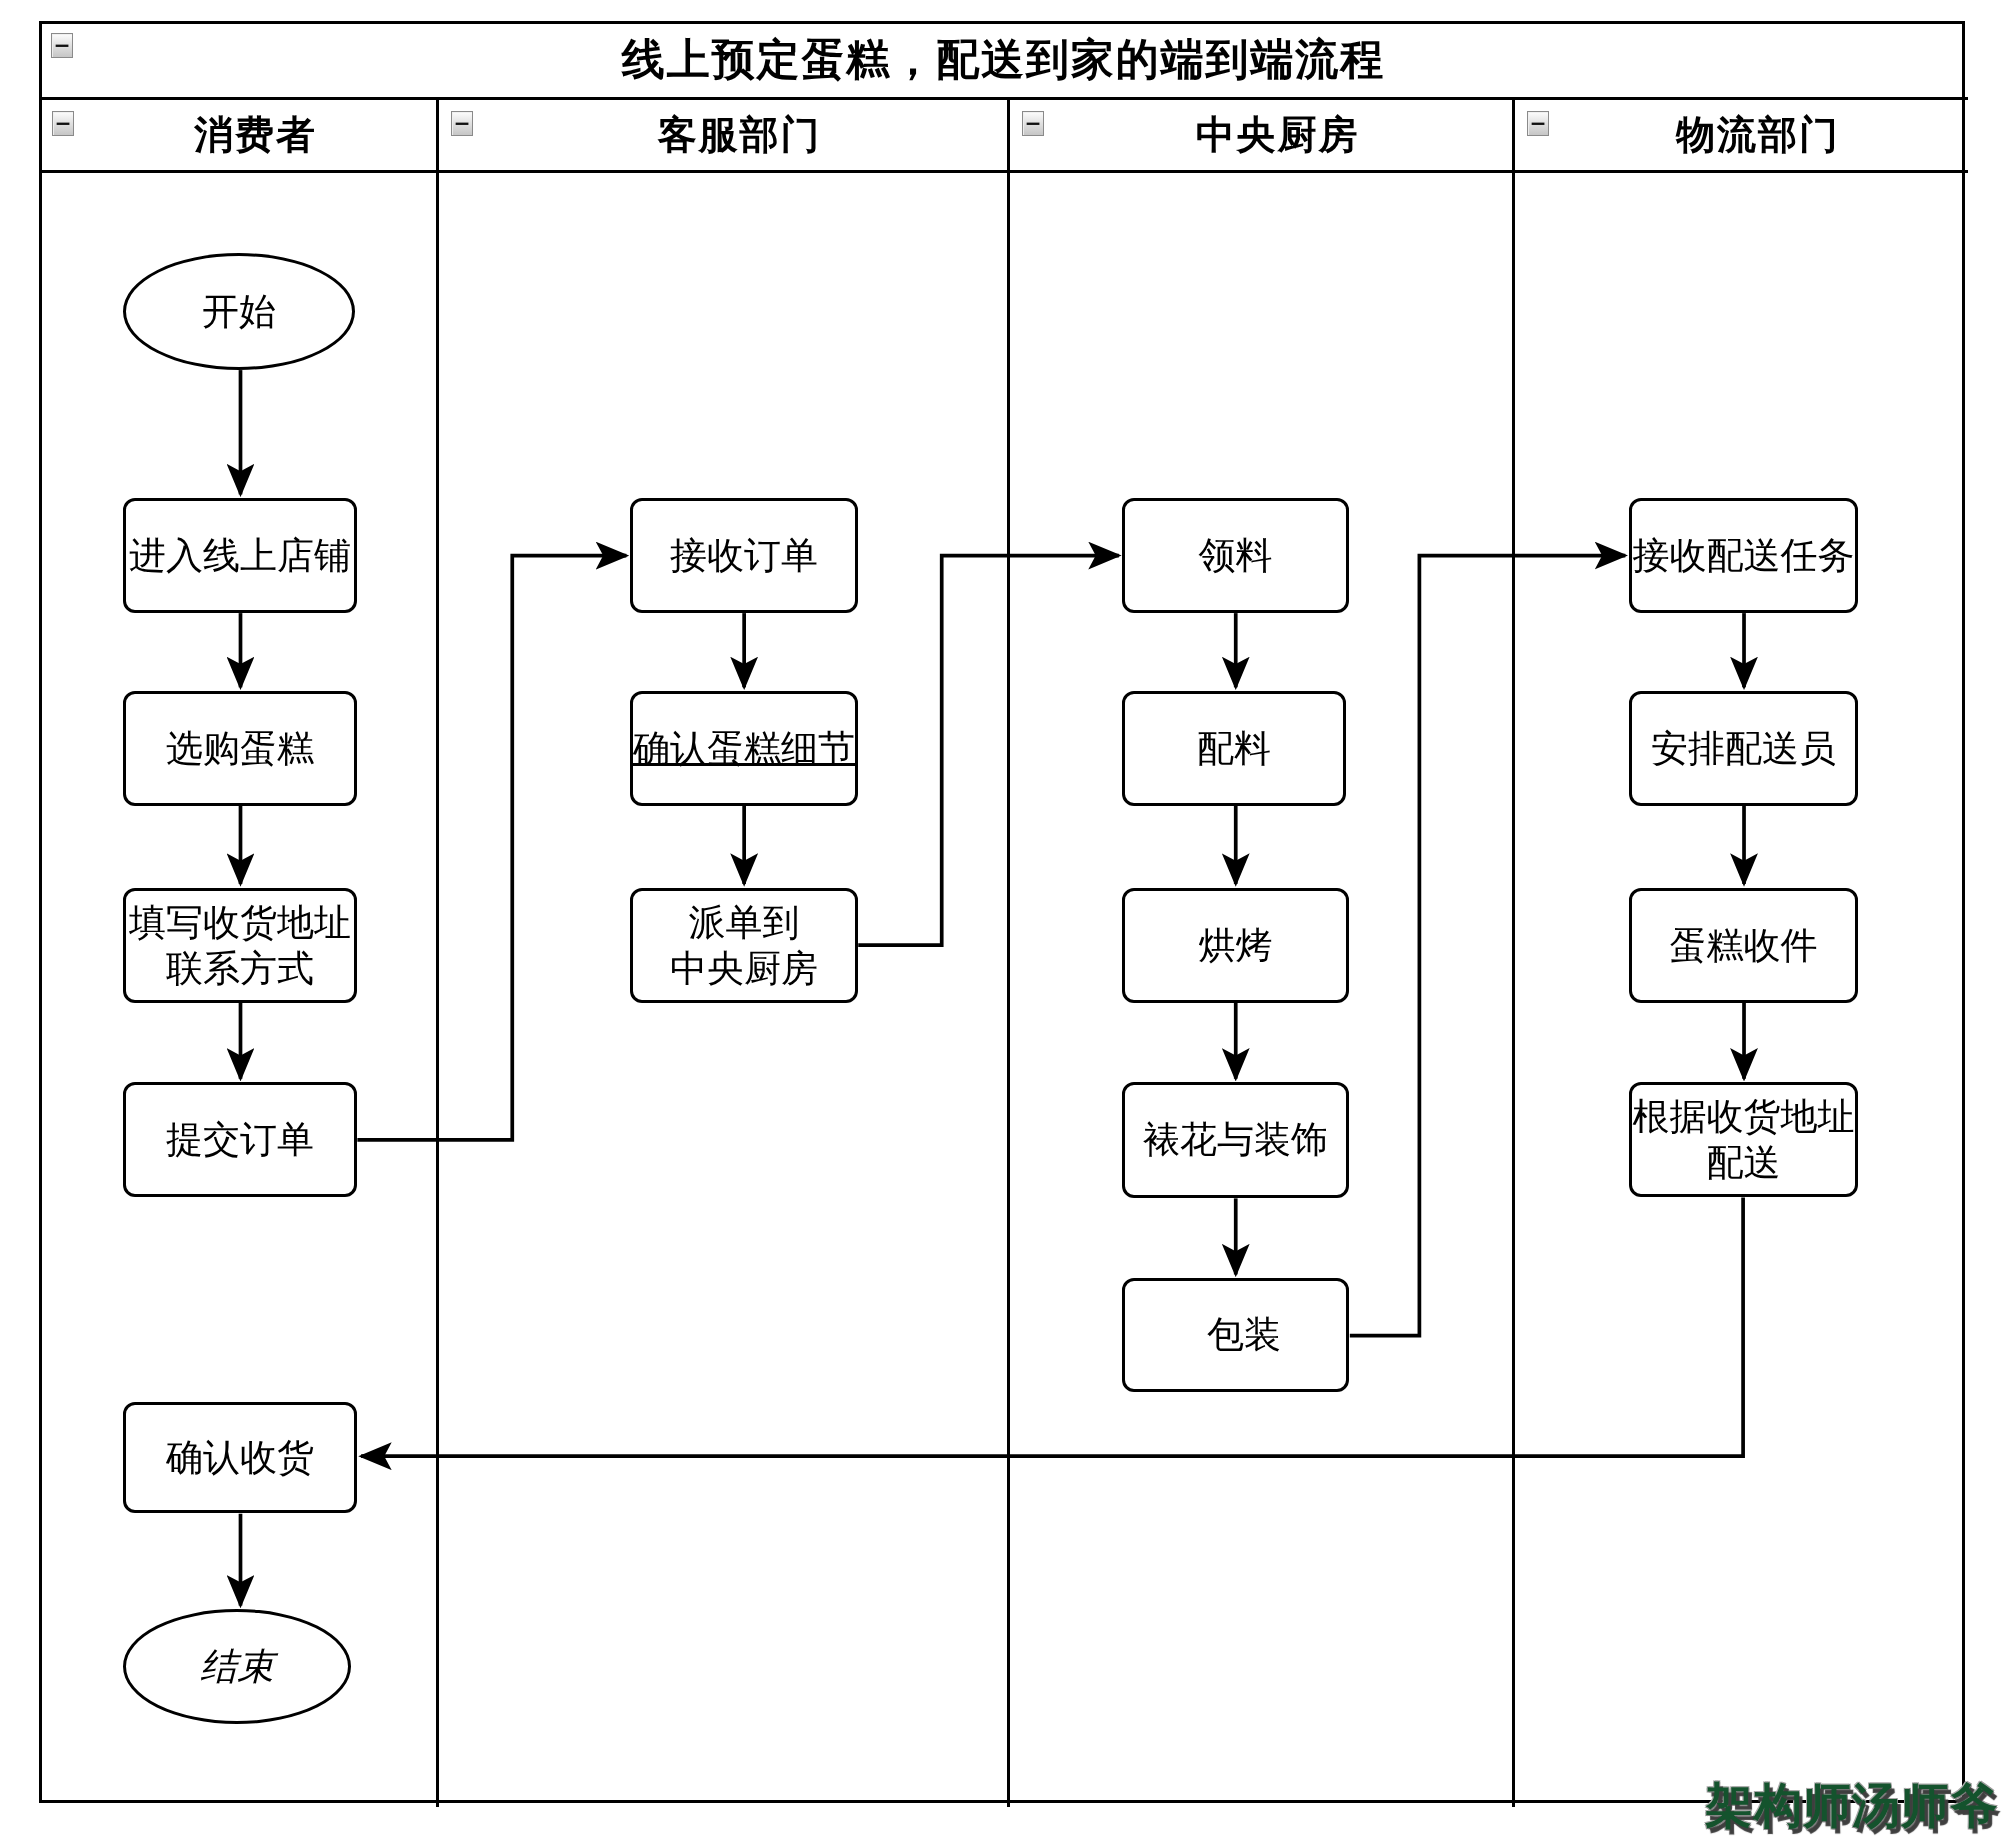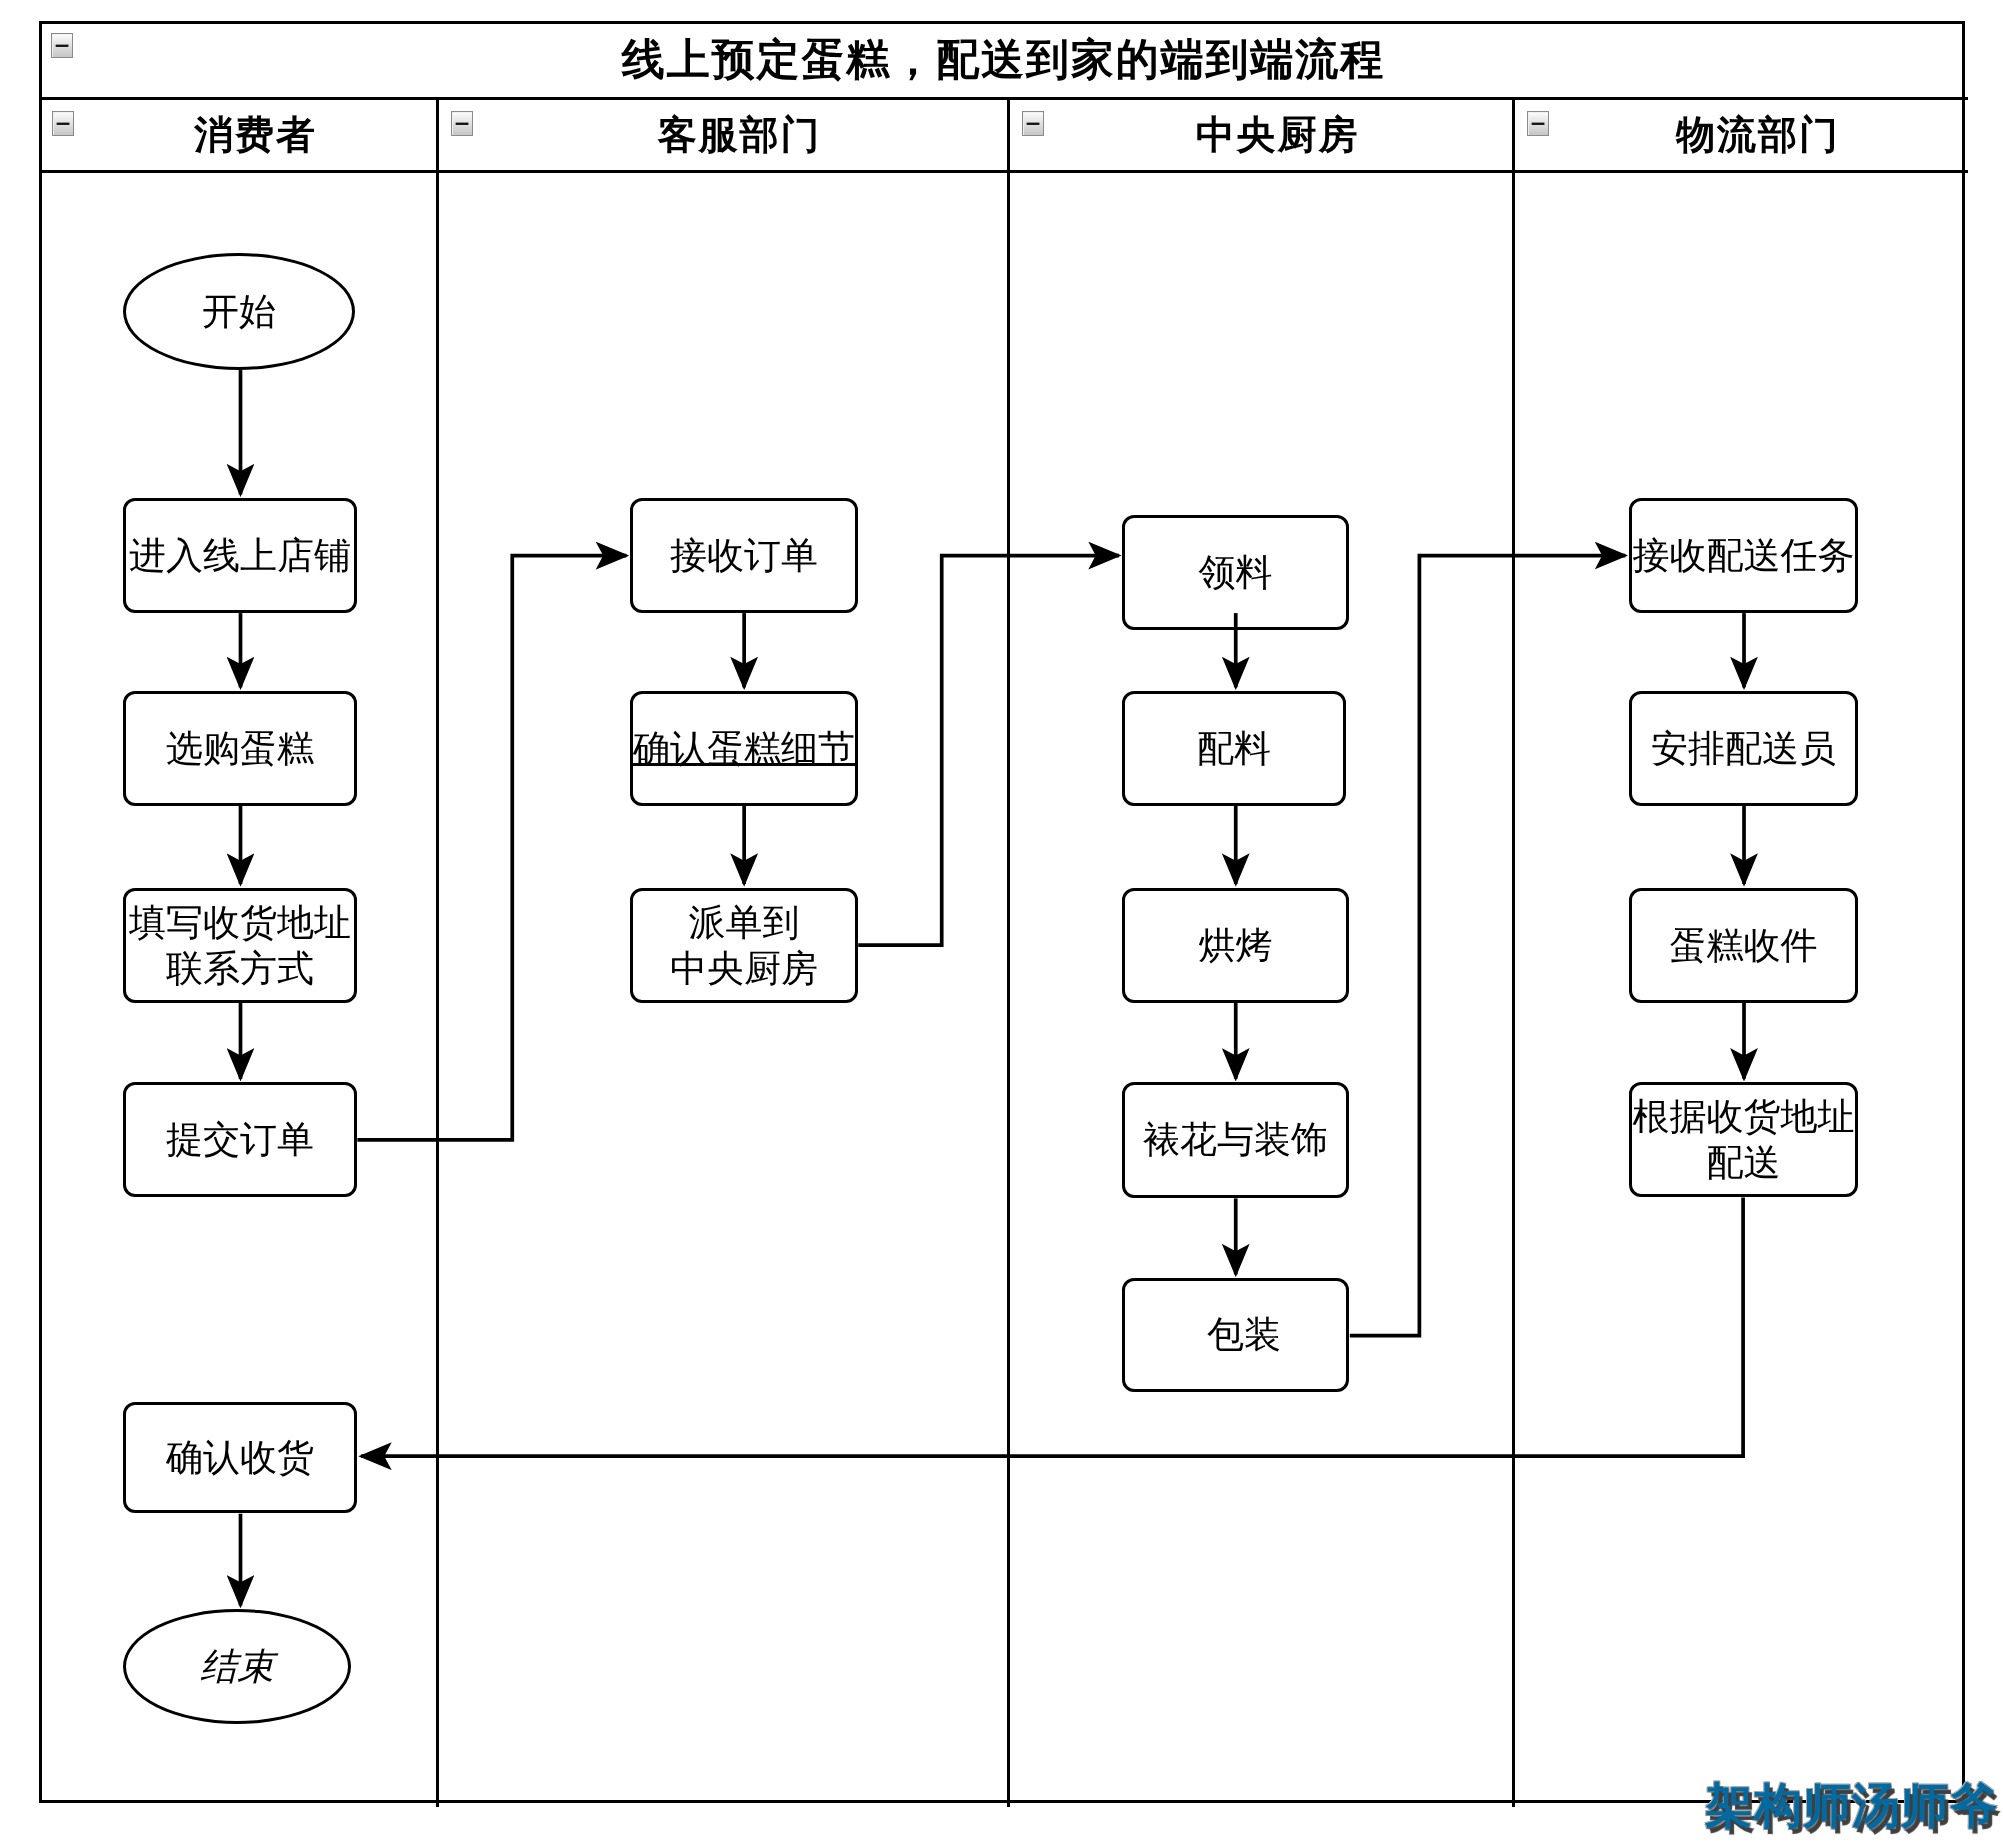--- a/index.html
+++ b/index.html
@@ -28,21 +28,21 @@
   
   .node{position:absolute;box-sizing:border-box;border:3.7px solid #000;border-radius:12px;background:#fff;
     display:flex;align-items:center;justify-content:center;text-align:center;z-index:2;
     font-size:37px;color:#000;line-height:1.22;white-space:pre-line;}
   .ellipse{border-radius:50%;}
 
   
   #edges{position:absolute;left:0;top:0;z-index:3;pointer-events:none;}
 
   
-  .watermark{position:absolute;left:1705px;top:1774px;z-index:6;font-size:48px;font-weight:bold;color:#0369a1;
+  .watermark{position:absolute;left:1705px;top:1774px;z-index:6;font-size:48px;font-weight:bold;color:#14532d;
     letter-spacing:0.9px;white-space:nowrap;
     text-shadow:3.7px 4.6px 0.9px #3f3f3f,0.9px 0.9px 0 #8a8a8a,-0.9px -0.9px 0 #aaaaaa,0.9px -0.9px 0 #9a9a9a,-0.9px 0.9px 0 #9a9a9a;}
 </style>
 </head>
 <body>
 
 <div id="canvas">
 
   <div class="lane-bg" style="left:39px;width:397px;"></div>
   <div class="lane-bg" style="left:436px;width:571px;"></div>
@@ -95,21 +95,21 @@
 联系方式</div>
   <div class="node" style="left:123px;top:1082px;width:234px;height:115px;">提交订单</div>
   <div class="node" style="left:123px;top:1402px;width:234px;height:111px;">确认收货</div>
   <div class="node ellipse" style="left:123px;top:1609px;width:228px;height:115px;font-style:italic;">结束</div>
 
   <div class="node" style="left:630px;top:498px;width:228px;height:115px;">接收订单</div>
   <div class="node" style="left:630px;top:691px;width:228px;height:115px;text-decoration:underline;">确认蛋糕细节</div>
   <div class="node" style="left:630px;top:888px;width:228px;height:115px;">派单到
 中央厨房</div>
 
-  <div class="node" style="left:1122px;top:498px;width:227px;height:115px;margin-top:17px;">领料</div>
+  <div class="node" style="left:1122px;top:498px;width:227px;height:115px;">领料</div>
   <div class="node" style="left:1122px;top:691px;width:224px;height:115px;">配料</div>
   <div class="node" style="left:1122px;top:888px;width:227px;height:115px;">烘烤</div>
   <div class="node" style="left:1122px;top:1082px;width:227px;height:116px;">裱花与装饰</div>
   <div class="node" style="left:1122px;top:1278px;width:227px;height:114px;padding-left:17px;">包装</div>
 
   <div class="node" style="left:1629px;top:498px;width:229px;height:115px;">接收配送任务</div>
   <div class="node" style="left:1629px;top:691px;width:229px;height:115px;">安排配送员</div>
   <div class="node" style="left:1629px;top:888px;width:229px;height:115px;">蛋糕收件</div>
   <div class="node" style="left:1629px;top:1082px;width:229px;height:115px;">根据收货地址
 配送</div>

